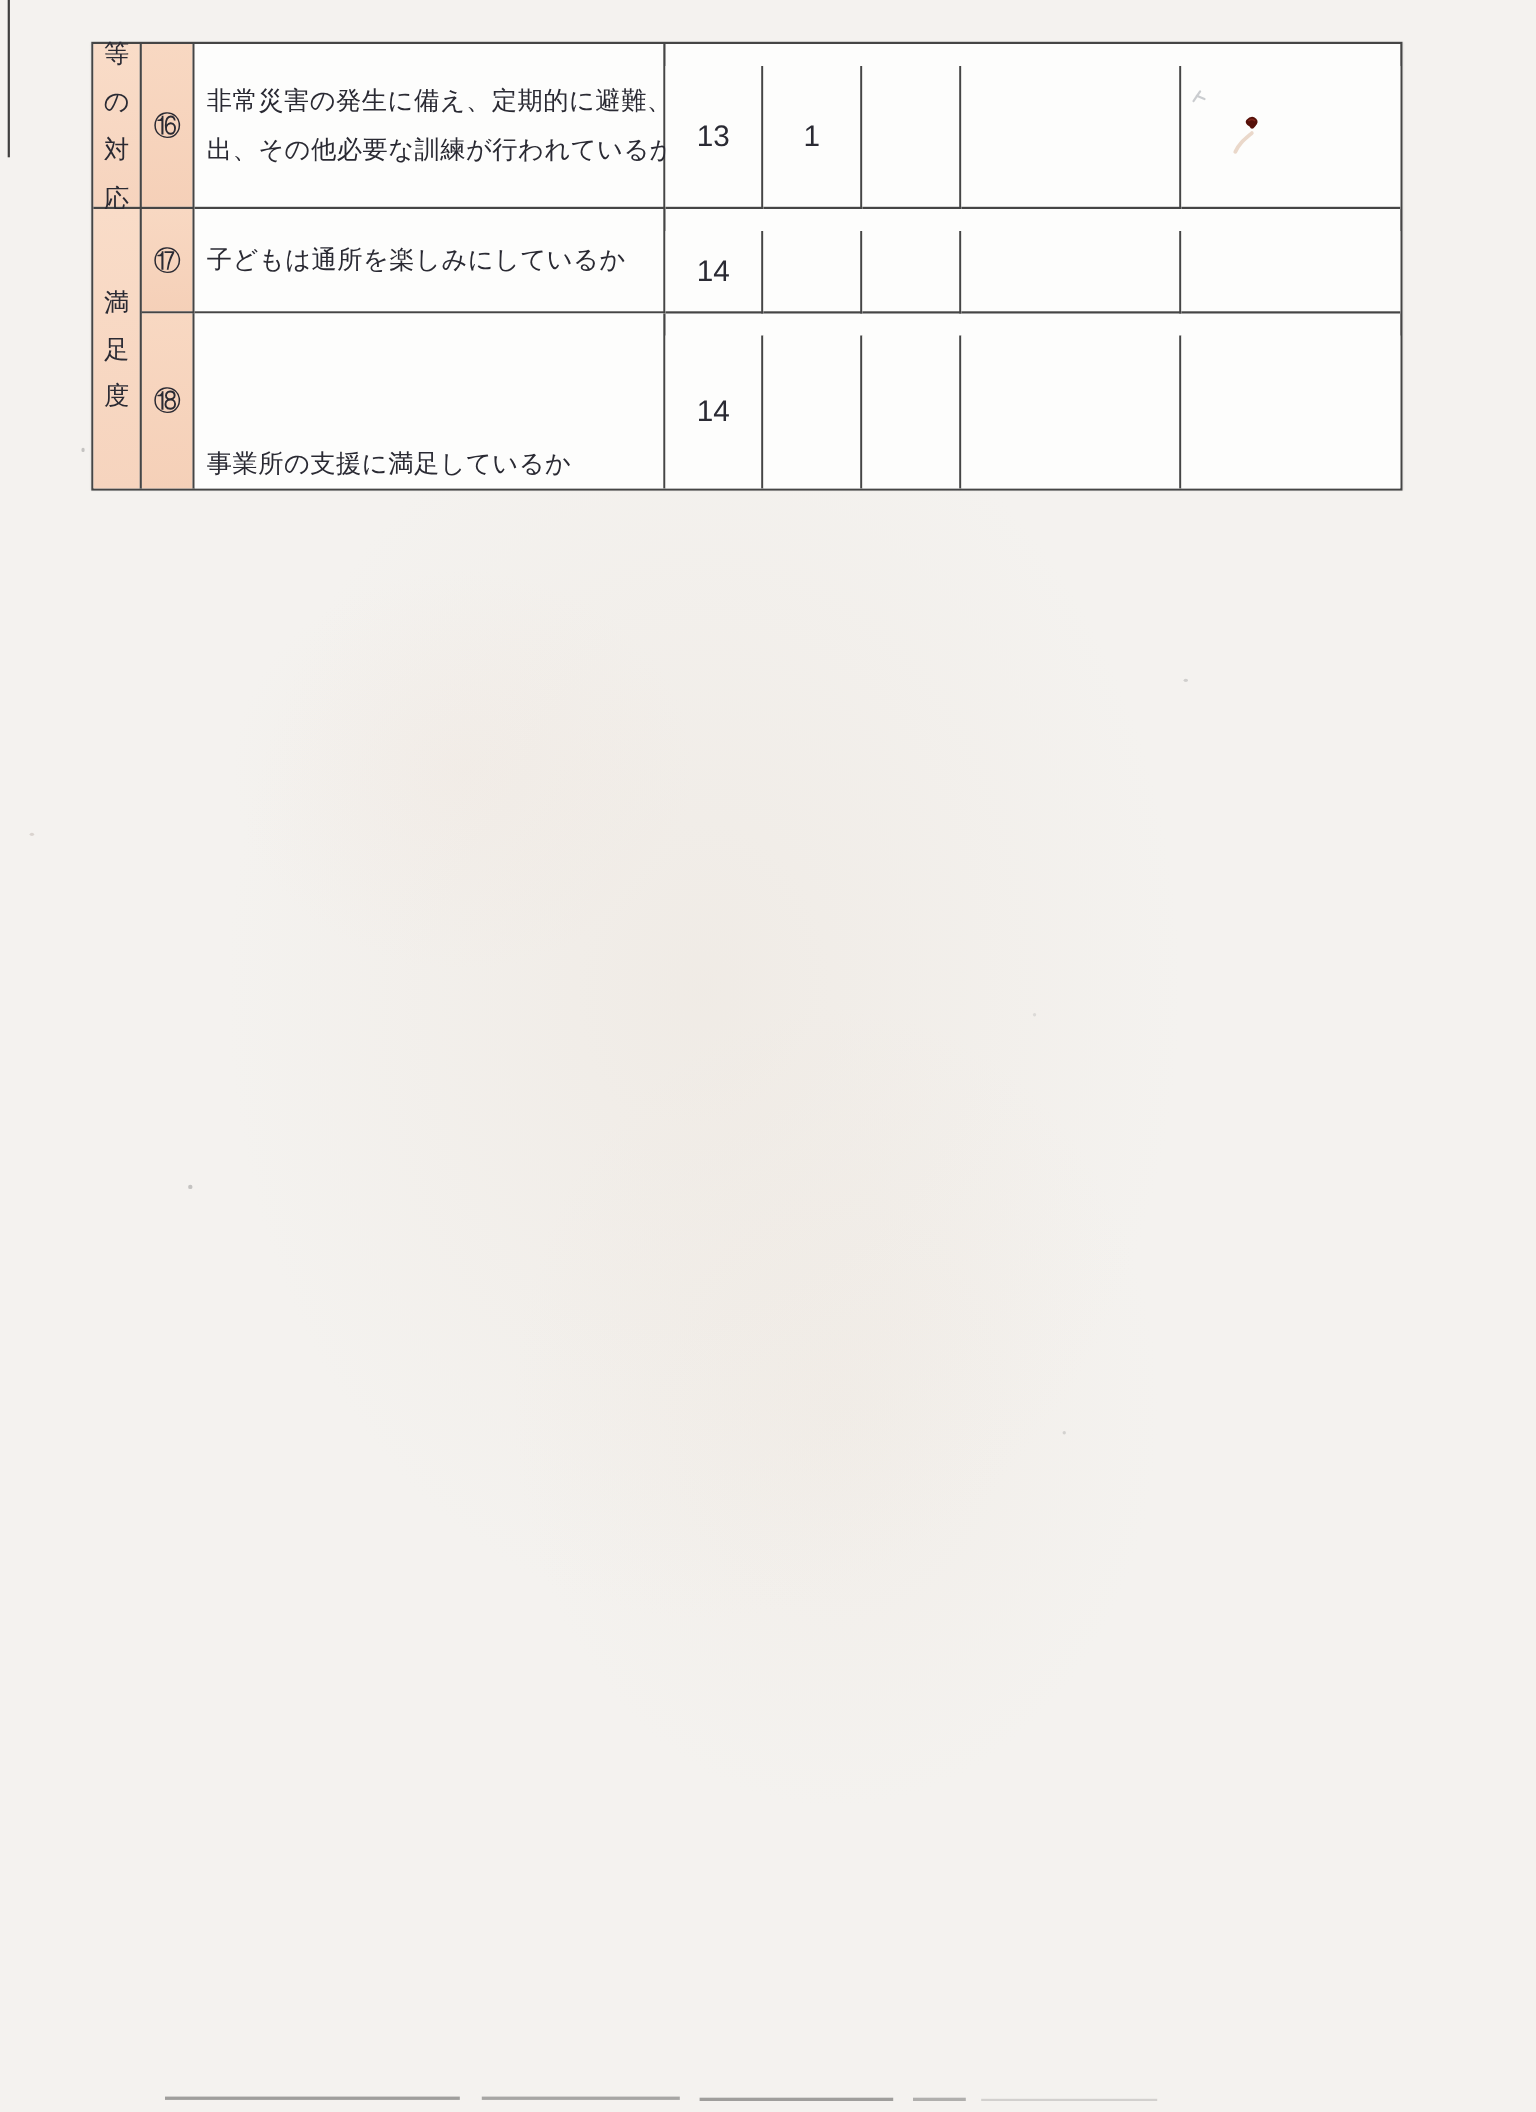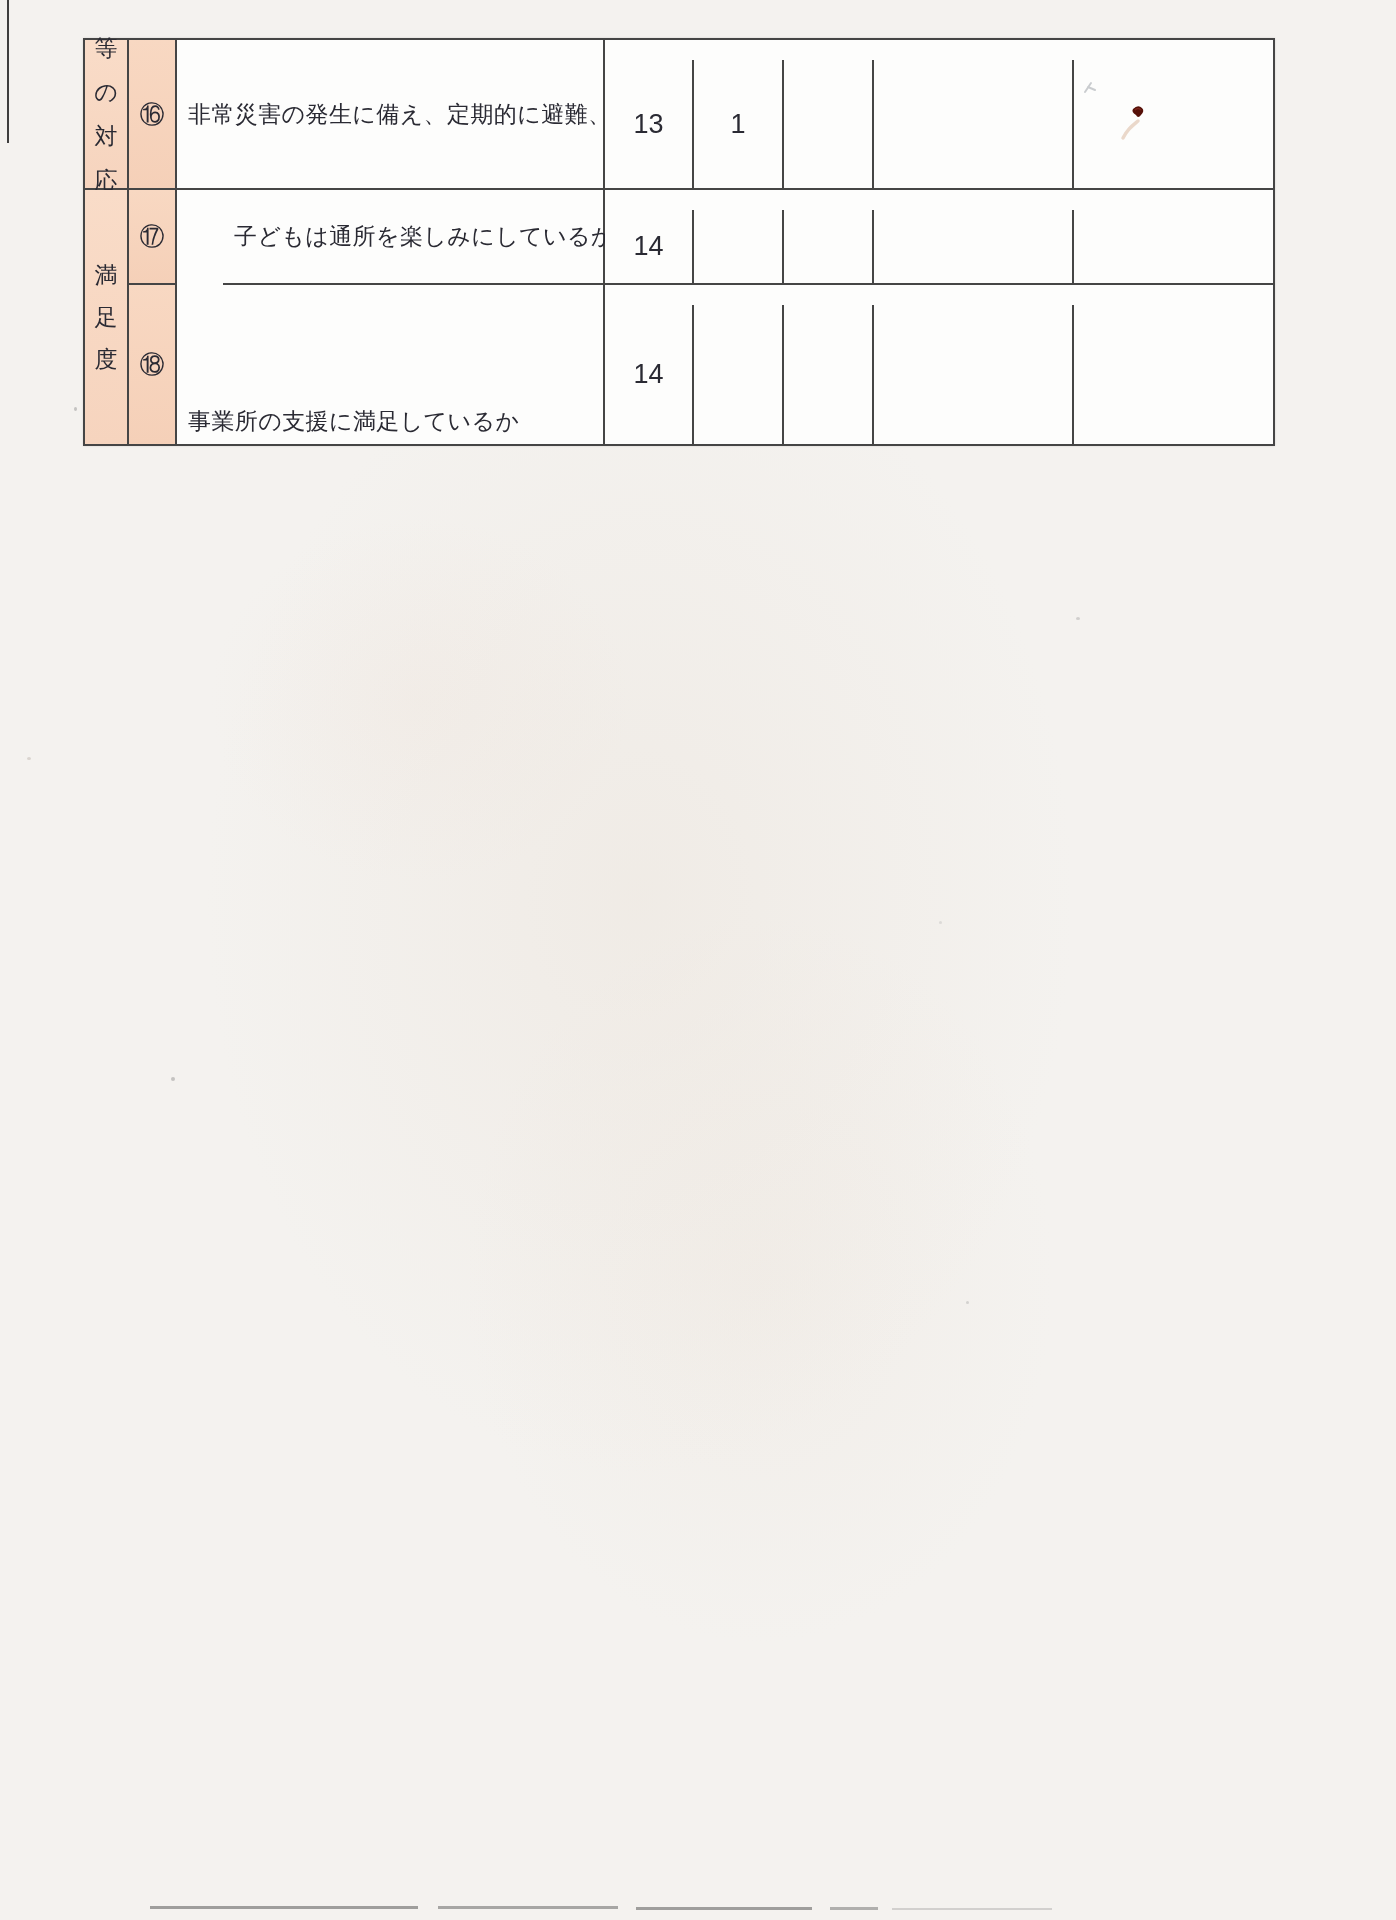--- a/index.html
+++ b/index.html
@@ -90,22 +90,23 @@
     <span>足</span>
     <span>度</span>
   </div>
 
   <div class="cell pink-num num-cell" style="grid-column:2; grid-row:1;">⑯</div>
   <div class="cell pink-num num-cell" style="grid-column:2; grid-row:2;">⑰</div>
   <div class="cell pink-num num-cell last-row" style="grid-column:2; grid-row:3;">⑱</div>
 
   <div class="cell q-cell" style="grid-column:3; grid-row:1;">
     <div>非常災害の発生に備え、定期的に避難、救</div>
+    <div>出、その他必要な訓練が行われているか</div>
   </div>
-  <div class="cell q-cell" style="grid-column:3; grid-row:2;margin-left:46px;">
+  <div class="cell q-cell" style="grid-column:3; grid-row:2;">
     <div>子どもは通所を楽しみにしているか</div>
   </div>
   <div class="cell q-cell last-row" style="grid-column:3; grid-row:3;justify-content:flex-end;">
     <div>事業所の支援に満足しているか</div>
   </div>
 
   <div class="cell val-cell" style="grid-column:4; grid-row:1;">13</div>
   <div class="cell val-cell" style="grid-column:5; grid-row:1;">1</div>
   <div class="cell val-cell" style="grid-column:6; grid-row:1;"></div>
   <div class="cell val-cell" style="grid-column:7; grid-row:1;"></div>

